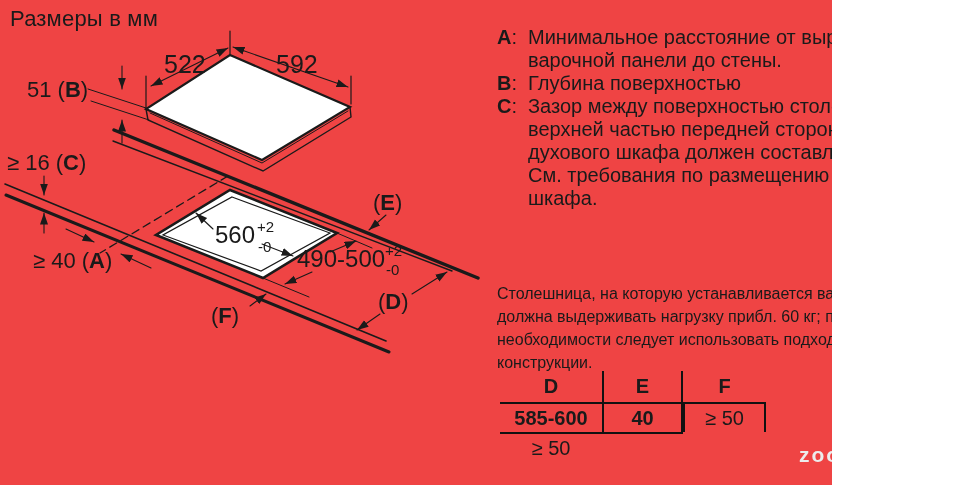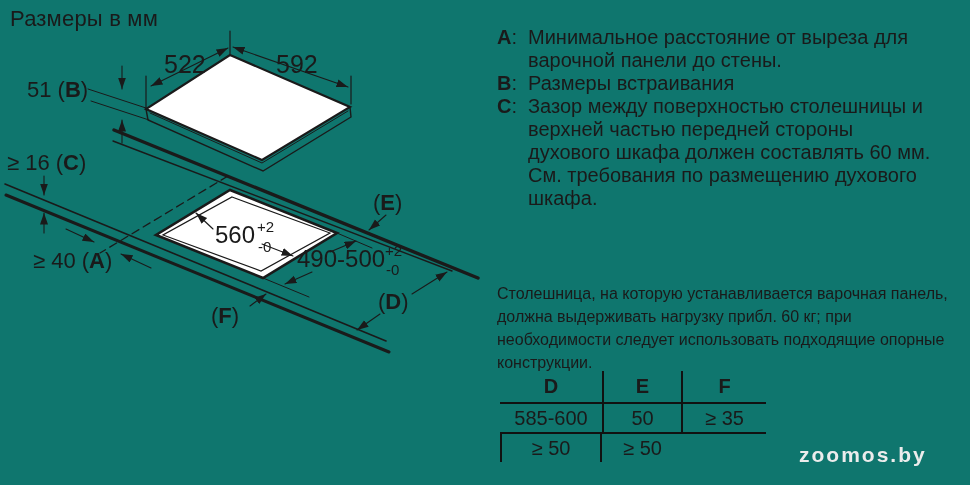--- a/index.html
+++ b/index.html
@@ -1,35 +1,35 @@
 <!DOCTYPE html>
 <html><head>
 <meta charset="utf-8">
 <style>
   html,body{margin:0;padding:0;background:#fff;}
   #screen{
-    position:relative;width:970px;height:485px;background:#0f766e;overflow:hidden;
+    position:relative;width:832px;height:485px;background:#ef4444;overflow:hidden;
     font-family:"Liberation Sans",sans-serif;color:#1a1a1a;
   }
   .page-title{position:absolute;left:10px;top:6px;font-size:22px;letter-spacing:.2px;}
   svg text{font-family:"Liberation Sans",sans-serif;fill:#1a1a1a;}
   svg .bl{font-weight:bold;}
   .dimtxt{font-size:22px;}
   .bigdim{font-size:25px;}
   .tol{font-size:15px;}
   .notes{position:absolute;left:497px;top:26px;width:436px;font-size:20px;line-height:23px;}
   .note-row{display:flex;}
   .note-letter{width:31px;flex:0 0 31px;}
   .note-letter b{font-weight:bold;}
   .note-text{flex:1;width:405px;}
   .load-note{position:absolute;left:497px;top:248px;width:455px;font-size:16px;line-height:23px;margin-top:34px;}
   .spec-table{position:absolute;left:500px;top:371px;display:grid;grid-template-columns:102px 81px 83px;}
   .spec-table .cell{display:flex;align-items:center;justify-content:center;font-size:20px;height:28px;}
   .spec-table .head{height:31px;font-weight:bold;border-bottom:2px solid #111;}
-  .spec-table .r1{border-bottom:2px solid #111;}
+  .spec-table .r1{border-bottom:2px solid #111;font-weight:bold;}
   .spec-table .colmid{border-left:2px solid #111;border-right:2px solid #111;}
   .watermark{position:absolute;left:799px;top:443px;font-size:21px;font-weight:bold;
     letter-spacing:2px;color:#ececec;}
 </style>
 </head>
 <body>
 
 <div id="screen">
 
   <div class="page-title">Размеры в мм</div>
@@ -114,38 +114,37 @@
     <text x="211" y="323" class="dimtxt"><tspan>(</tspan><tspan class="bl">F</tspan><tspan>)</tspan></text>
   </svg>
 
   <div class="notes">
     <div class="note-row">
       <div class="note-letter"><b>A</b><span>:</span></div>
       <div class="note-text">Минимальное расстояние от выреза для варочной панели до стены.</div>
     </div>
     <div class="note-row">
       <div class="note-letter"><b>B</b><span>:</span></div>
-      <div class="note-text">Размеры встраивания</div>
+      <div class="note-text">Глубина поверхностью</div>
     </div>
     <div class="note-row">
       <div class="note-letter"><b>C</b><span>:</span></div>
       <div class="note-text">Зазор между поверхностью столешницы и верхней частью передней стороны духового шкафа должен составлять 60 мм. См. требования по размещению духового шкафа.</div>
     </div>
   </div>
 
   <div class="load-note">Столешница, на которую устанавливается варочная панель, должна выдерживать нагрузку прибл. 60 кг; при необходимости следует использовать подходящие опорные конструкции.</div>
 
   <div class="spec-table">
     <div class="cell head">D</div>
     <div class="cell head colmid">E</div>
     <div class="cell head">F</div>
 
     <div class="cell r1">585-600</div>
-    <div class="cell r1 colmid">50</div>
-    <div class="cell r1">≥ 35</div>
+    <div class="cell r1 colmid">40</div>
 
     <div class="cell colmid">≥ 50</div>
     <div class="cell">≥ 50</div>
   </div>
 
   <div class="watermark">zoomos.by</div>
 
 </div>
 
 </body></html>

